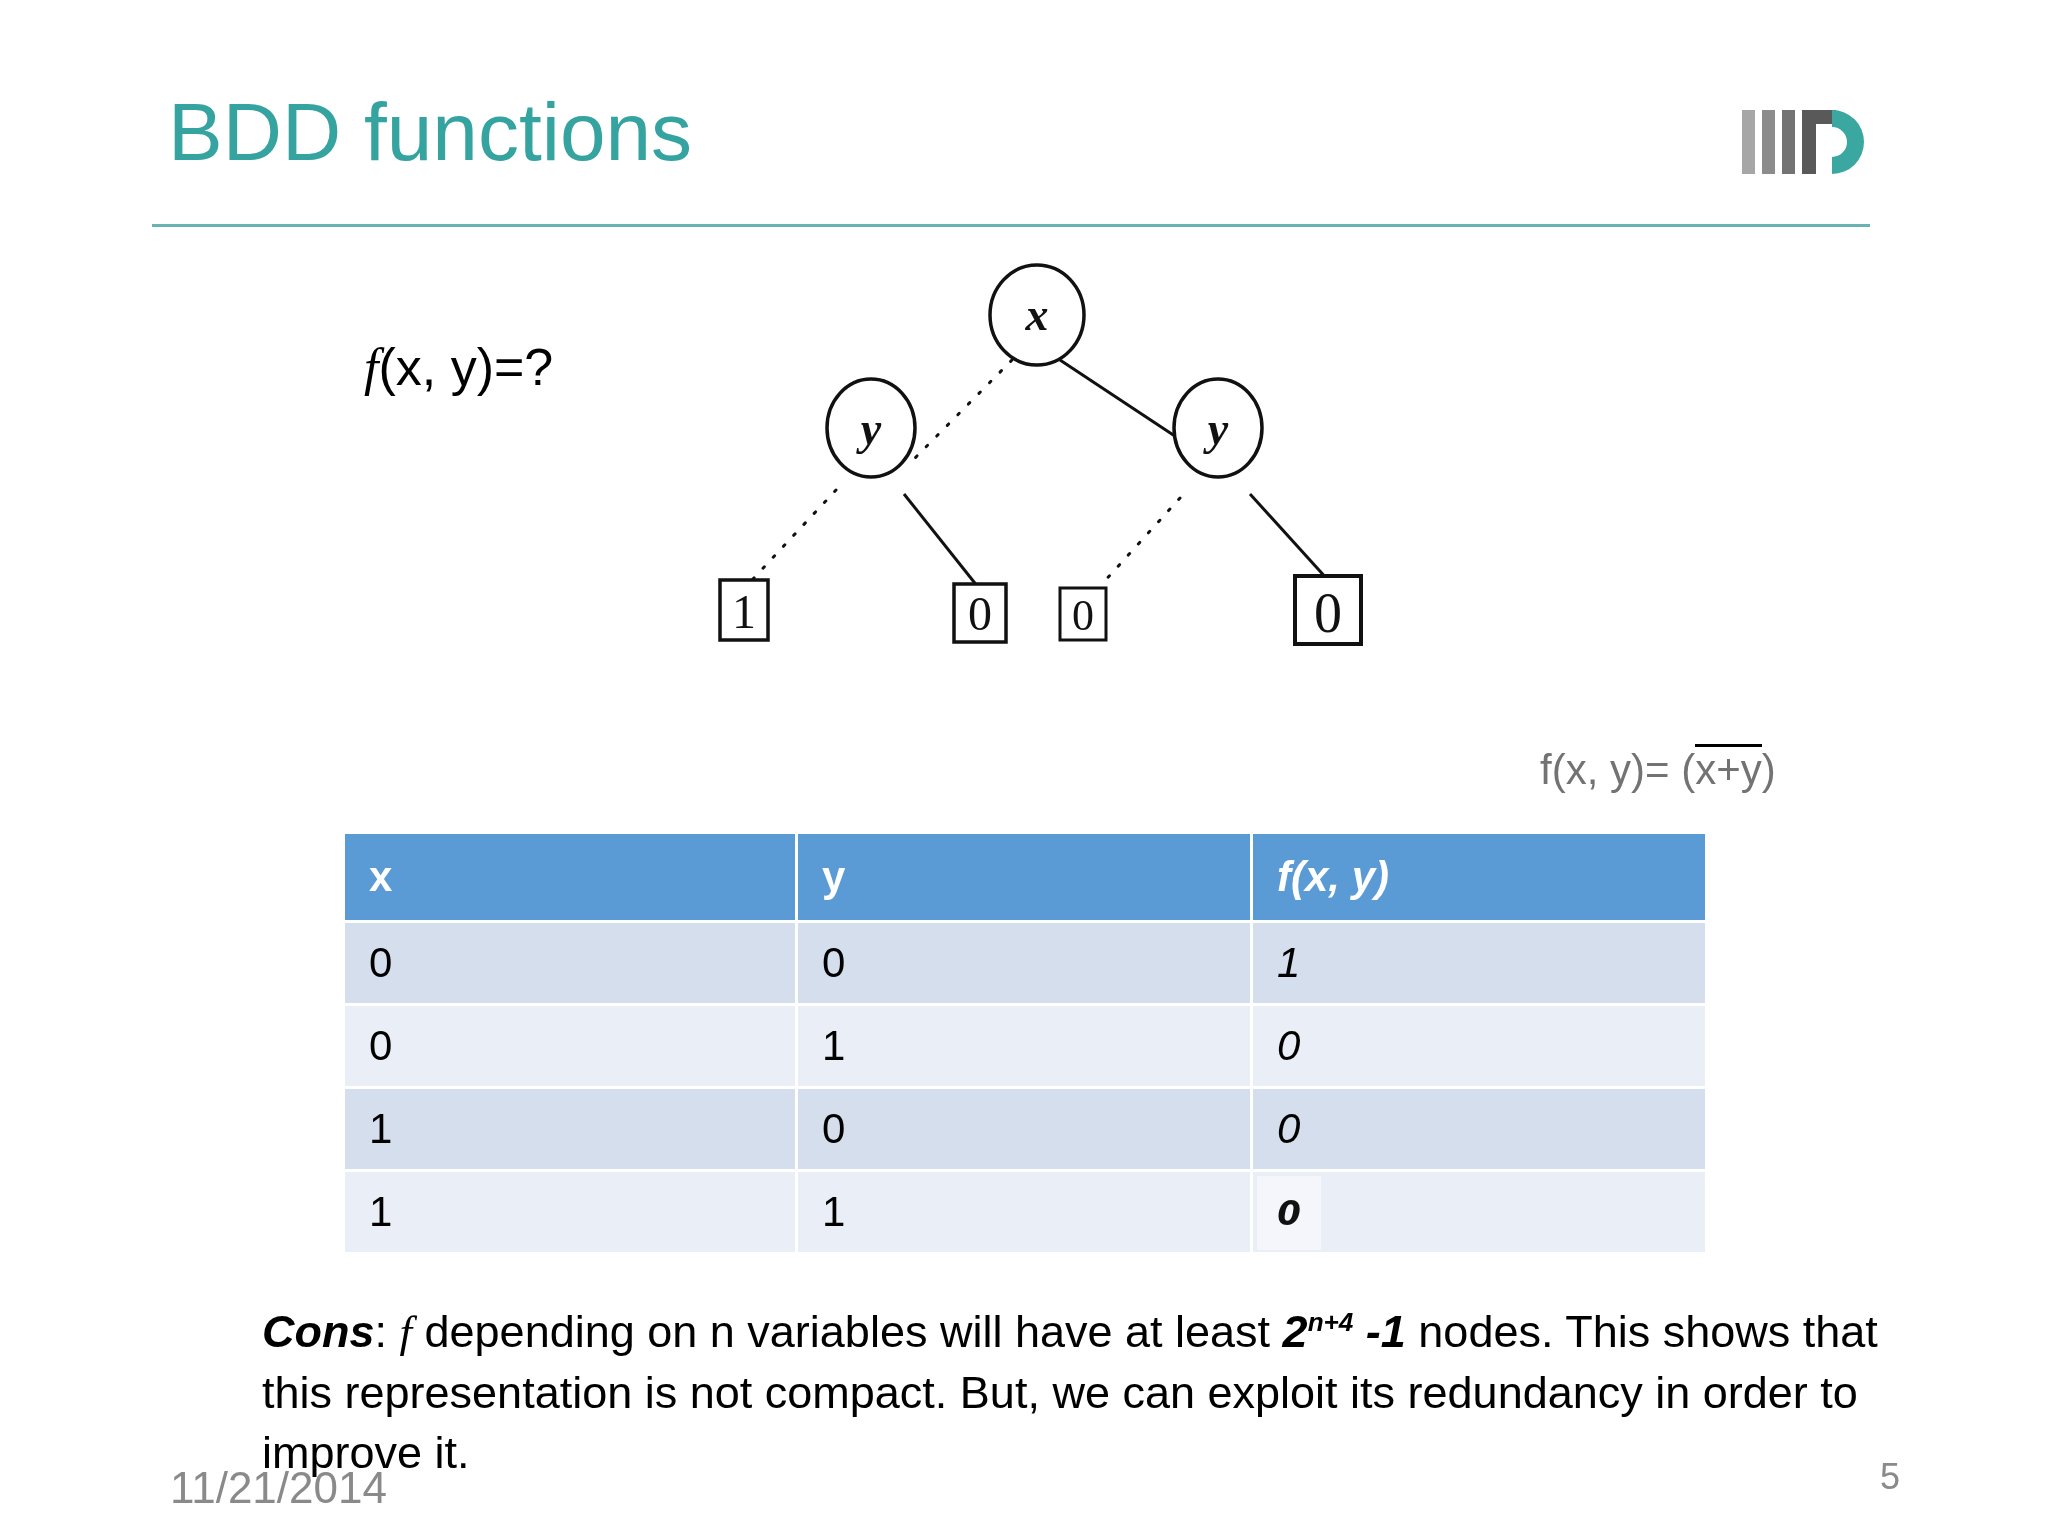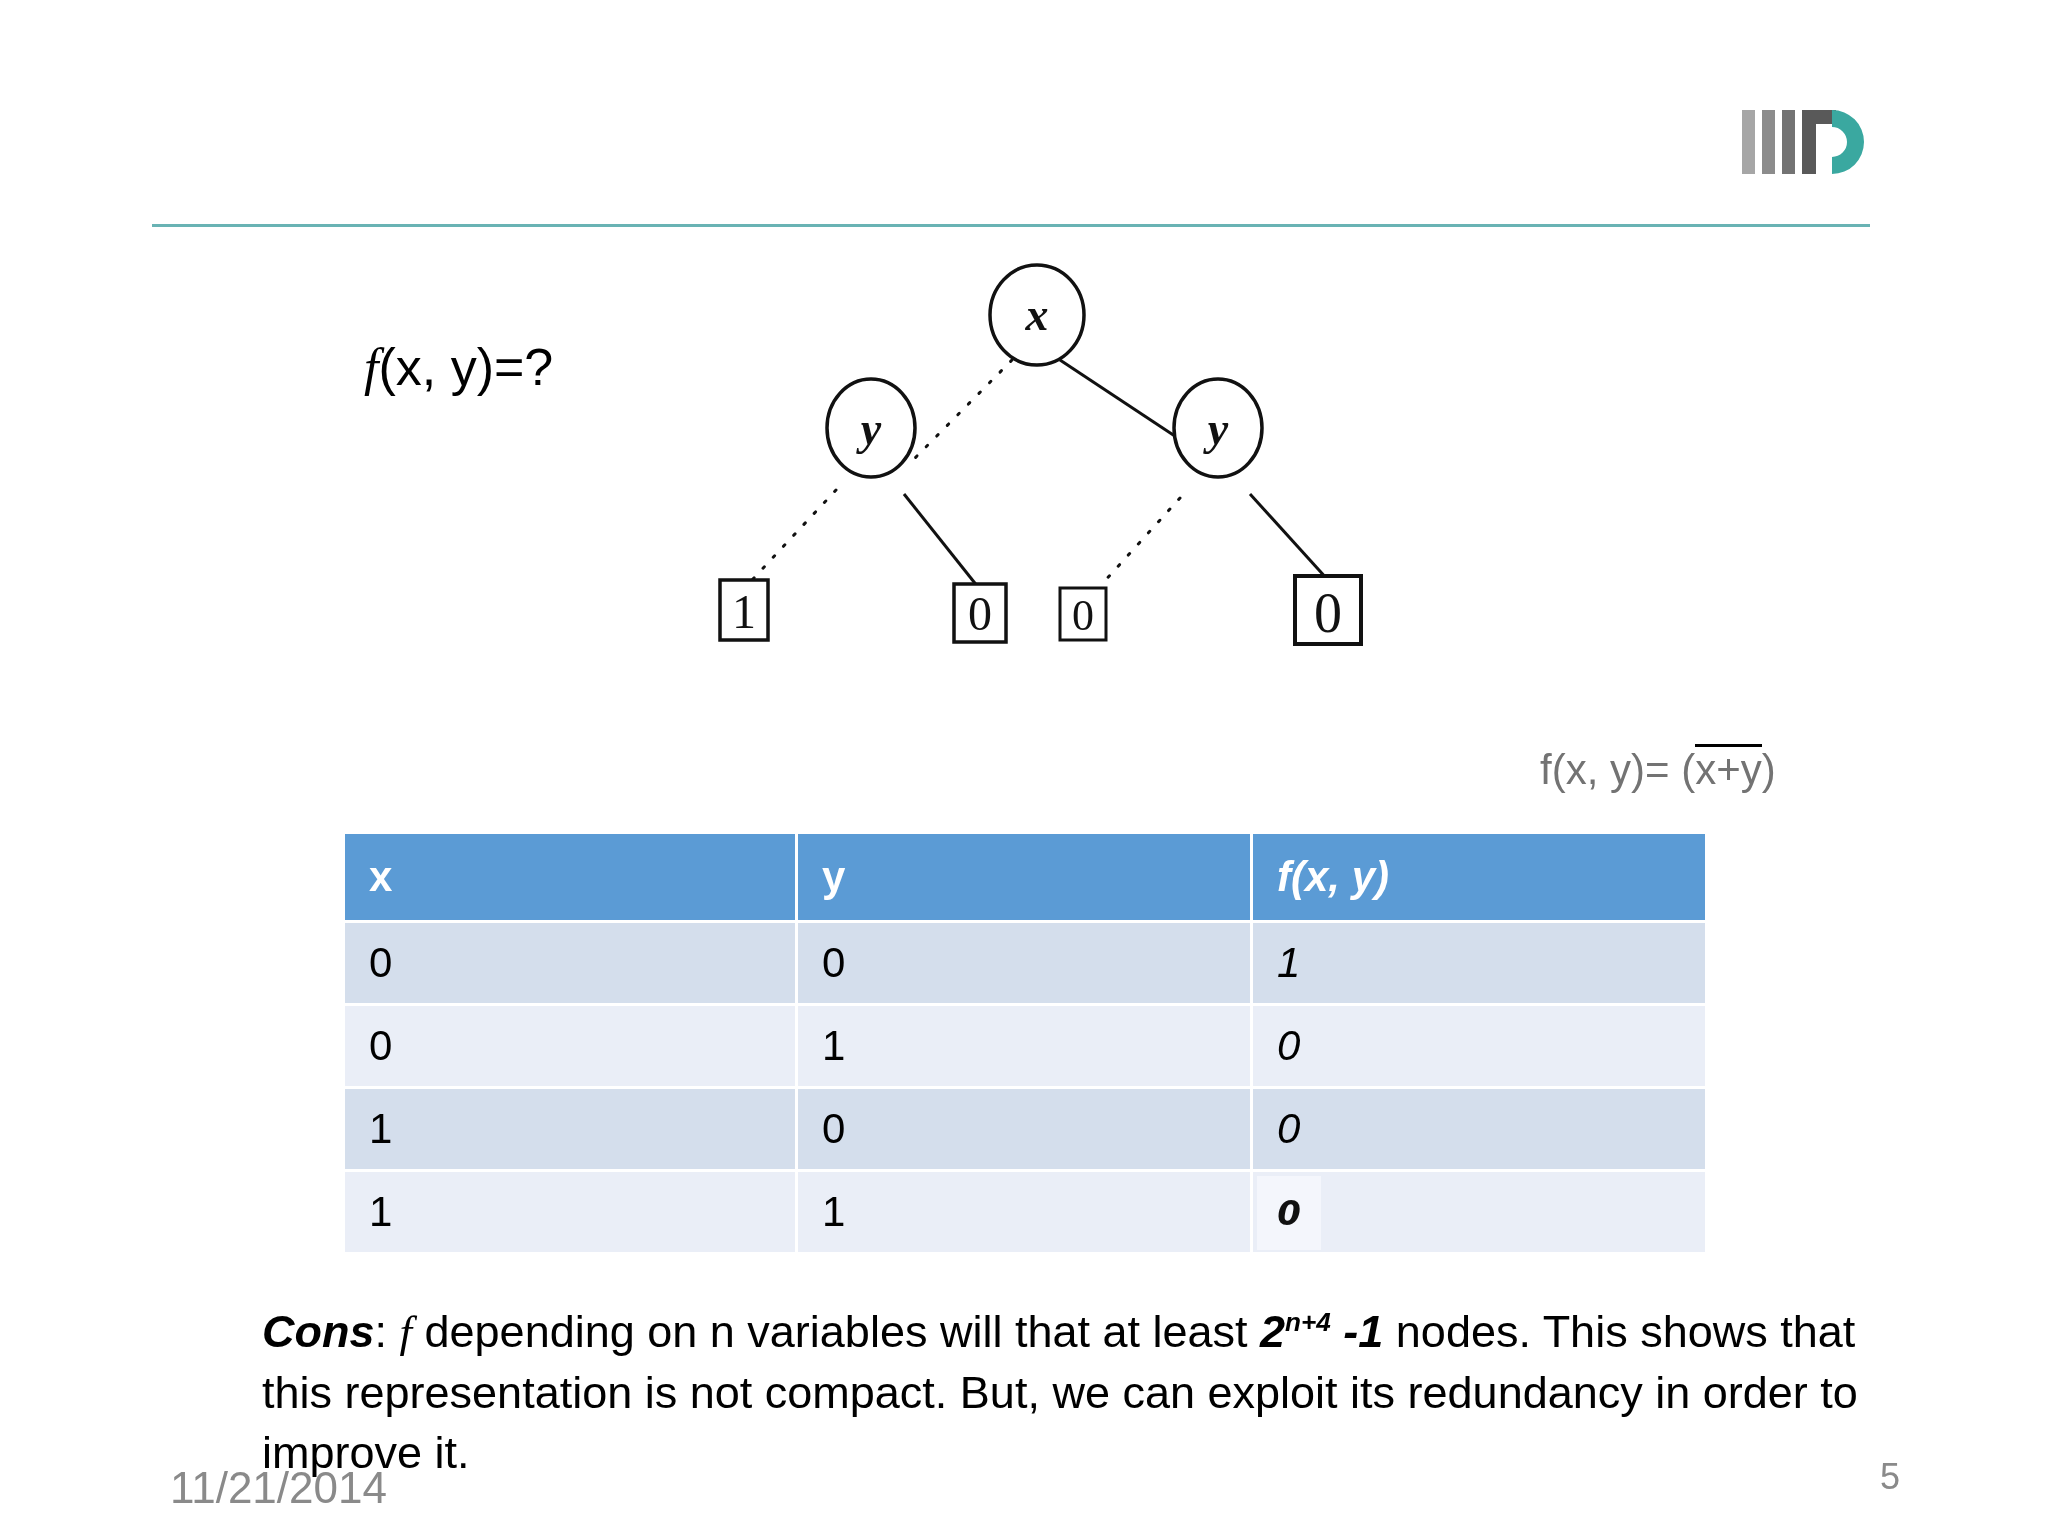--- a/index.html
+++ b/index.html
@@ -165,20 +165,21 @@
     top: 1456px;
     font-size: 36px;
     color: #8a8a8a;
   }
 </style>
 </head>
 <body>
 
 <div id="slide">
 
+  <div class="slide-title">BDD functions</div>
   <div class="title-rule"></div>
 
   <div class="logo">
     <svg viewBox="0 0 175 80" width="175" height="80">
       <rect x="2" y="8" width="13" height="64" fill="#a6a6a6"></rect>
       <rect x="22" y="8" width="13" height="64" fill="#8c8c8c"></rect>
       <rect x="42" y="8" width="13" height="64" fill="#737373"></rect>
       <path d="M62 72 L62 8 L96 8 L96 22 L76 22 L76 72 Z" fill="#595959"></path>
       <path d="M92 8 A32 32 0 0 1 92 72 L92 55 A15 15 0 0 0 92 25 Z" fill="#3aa8a0"></path>
     </svg>
@@ -270,19 +271,19 @@
         <td>1</td>
         <td>1</td>
         <td class="overlay-cell">
           <span class="overlay-zero">0</span>
         </td>
       </tr>
     </tbody>
   </table>
 
   <div class="cons-text">
-    <b>Cons</b><span>: </span><span class="ital">f</span><span> depending on n variables will that at least  </span><b>2</b><b><sup>n+4</sup></b><b> -1</b><span> nodes. This shows that this representation is not compact. But, we can exploit its redundancy in order to improve it.</span>
+    <b>Cons</b><span>: </span><span class="ital">f</span><span> depending on n variables will have at least  </span><b>2</b><b><sup>n+4</sup></b><b> -1</b><span> nodes. This shows that this representation is not compact. But, we can exploit its redundancy in order to improve it.</span>
   </div>
 
   <div class="footer-date">11/21/2014</div>
   <div class="footer-page">5</div>
 
 </div>
 
 </body></html>

